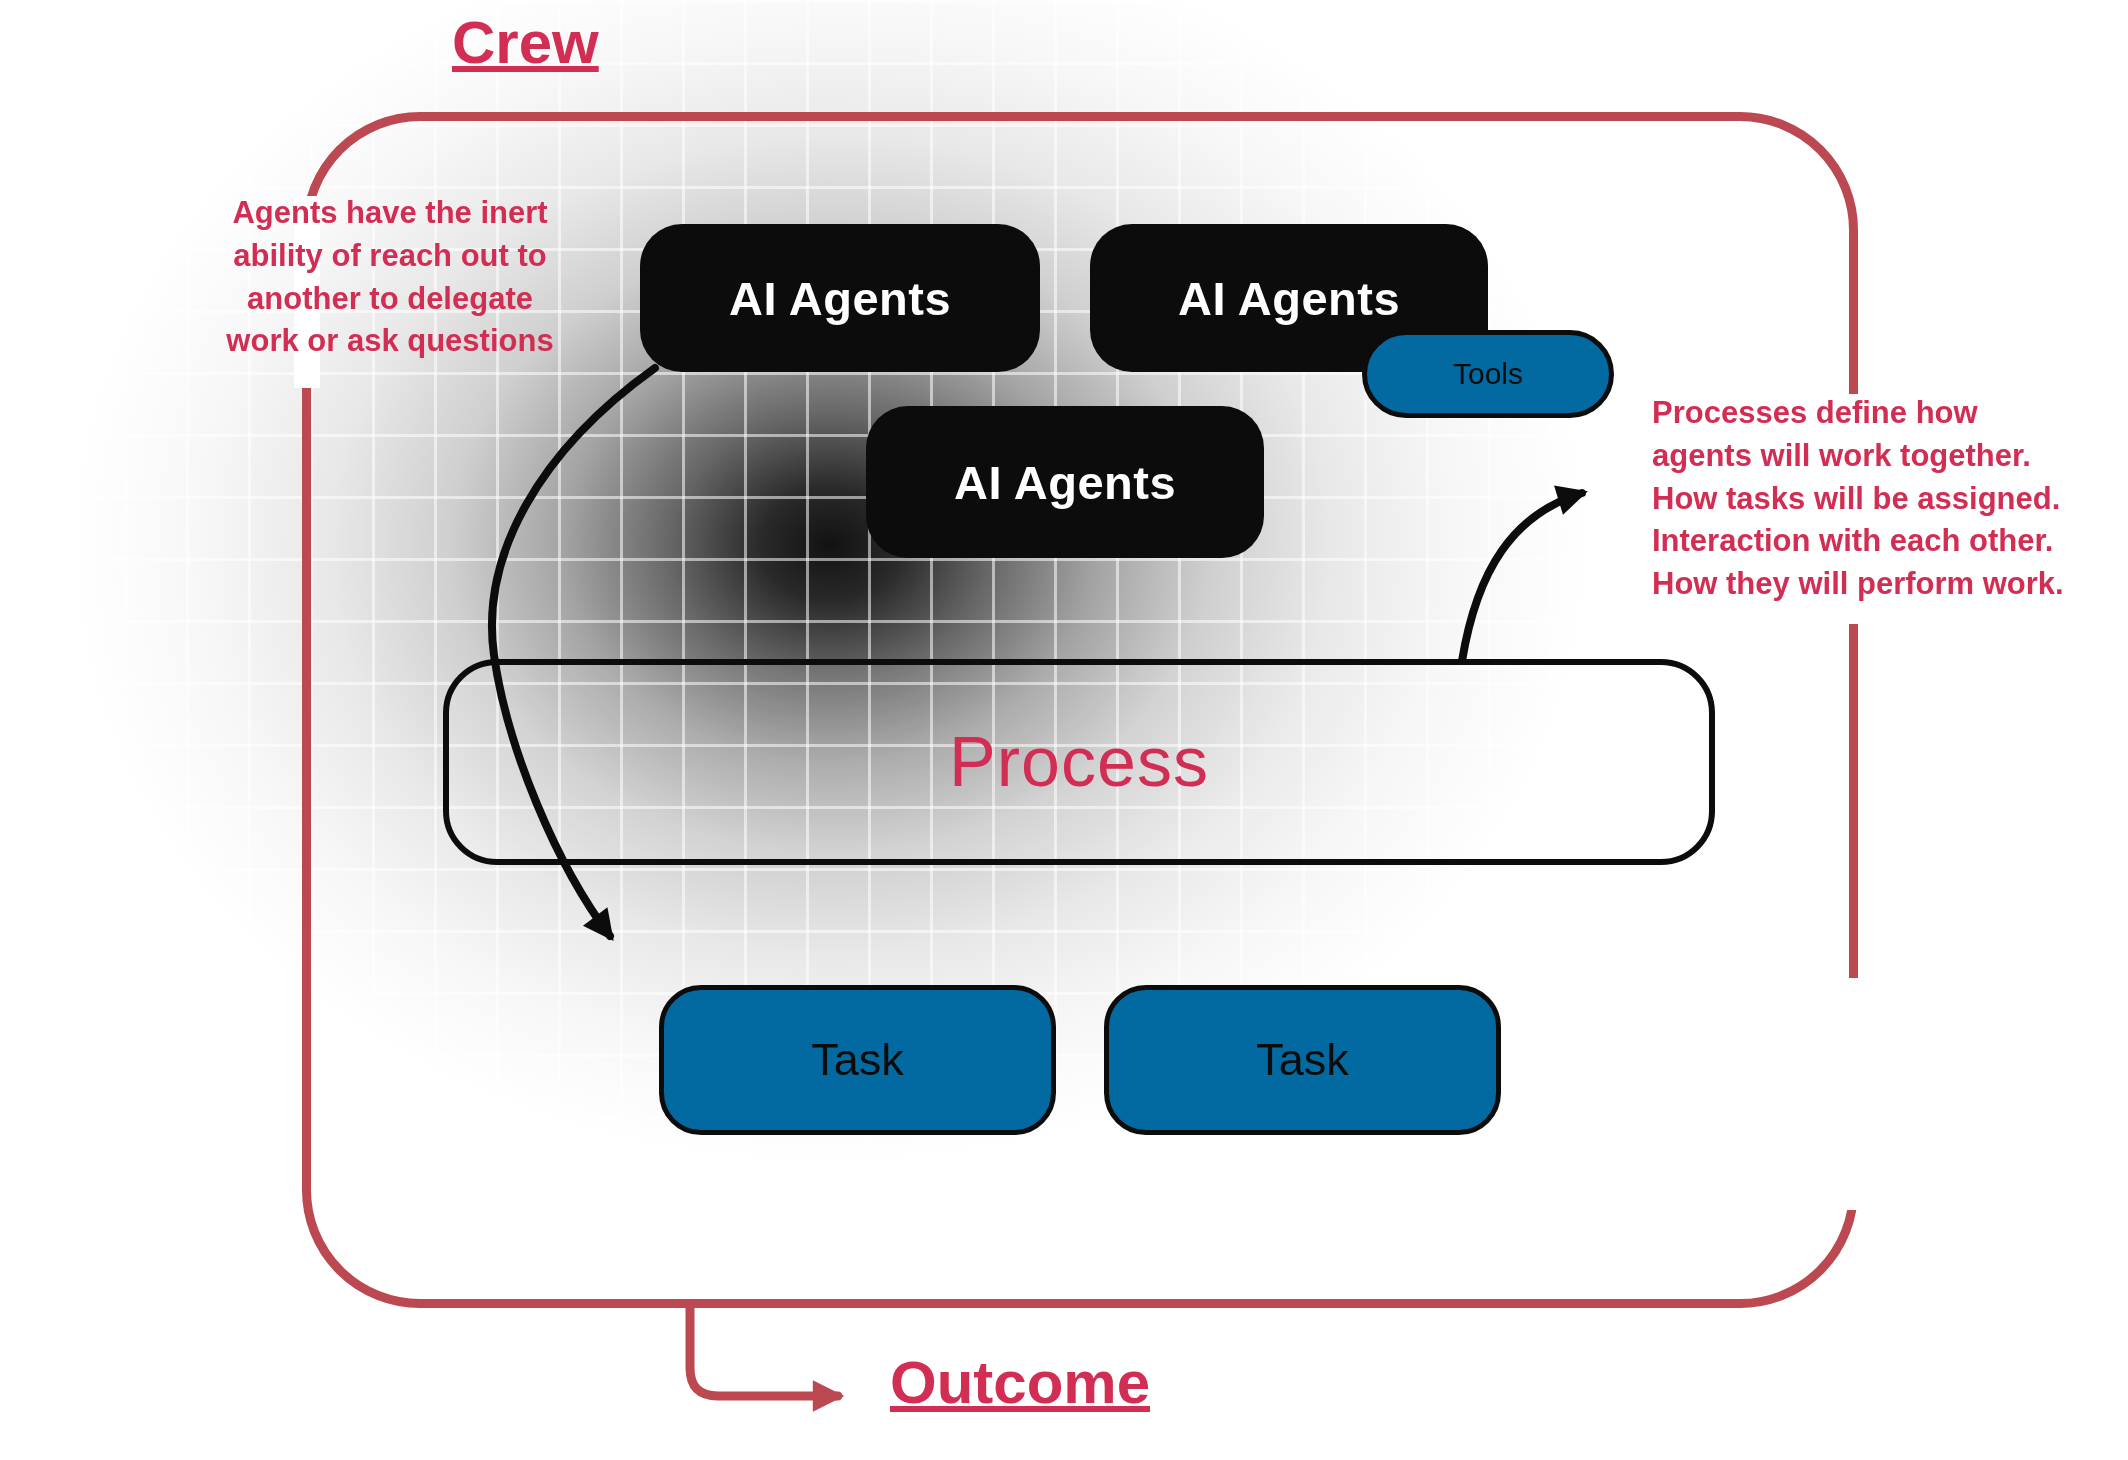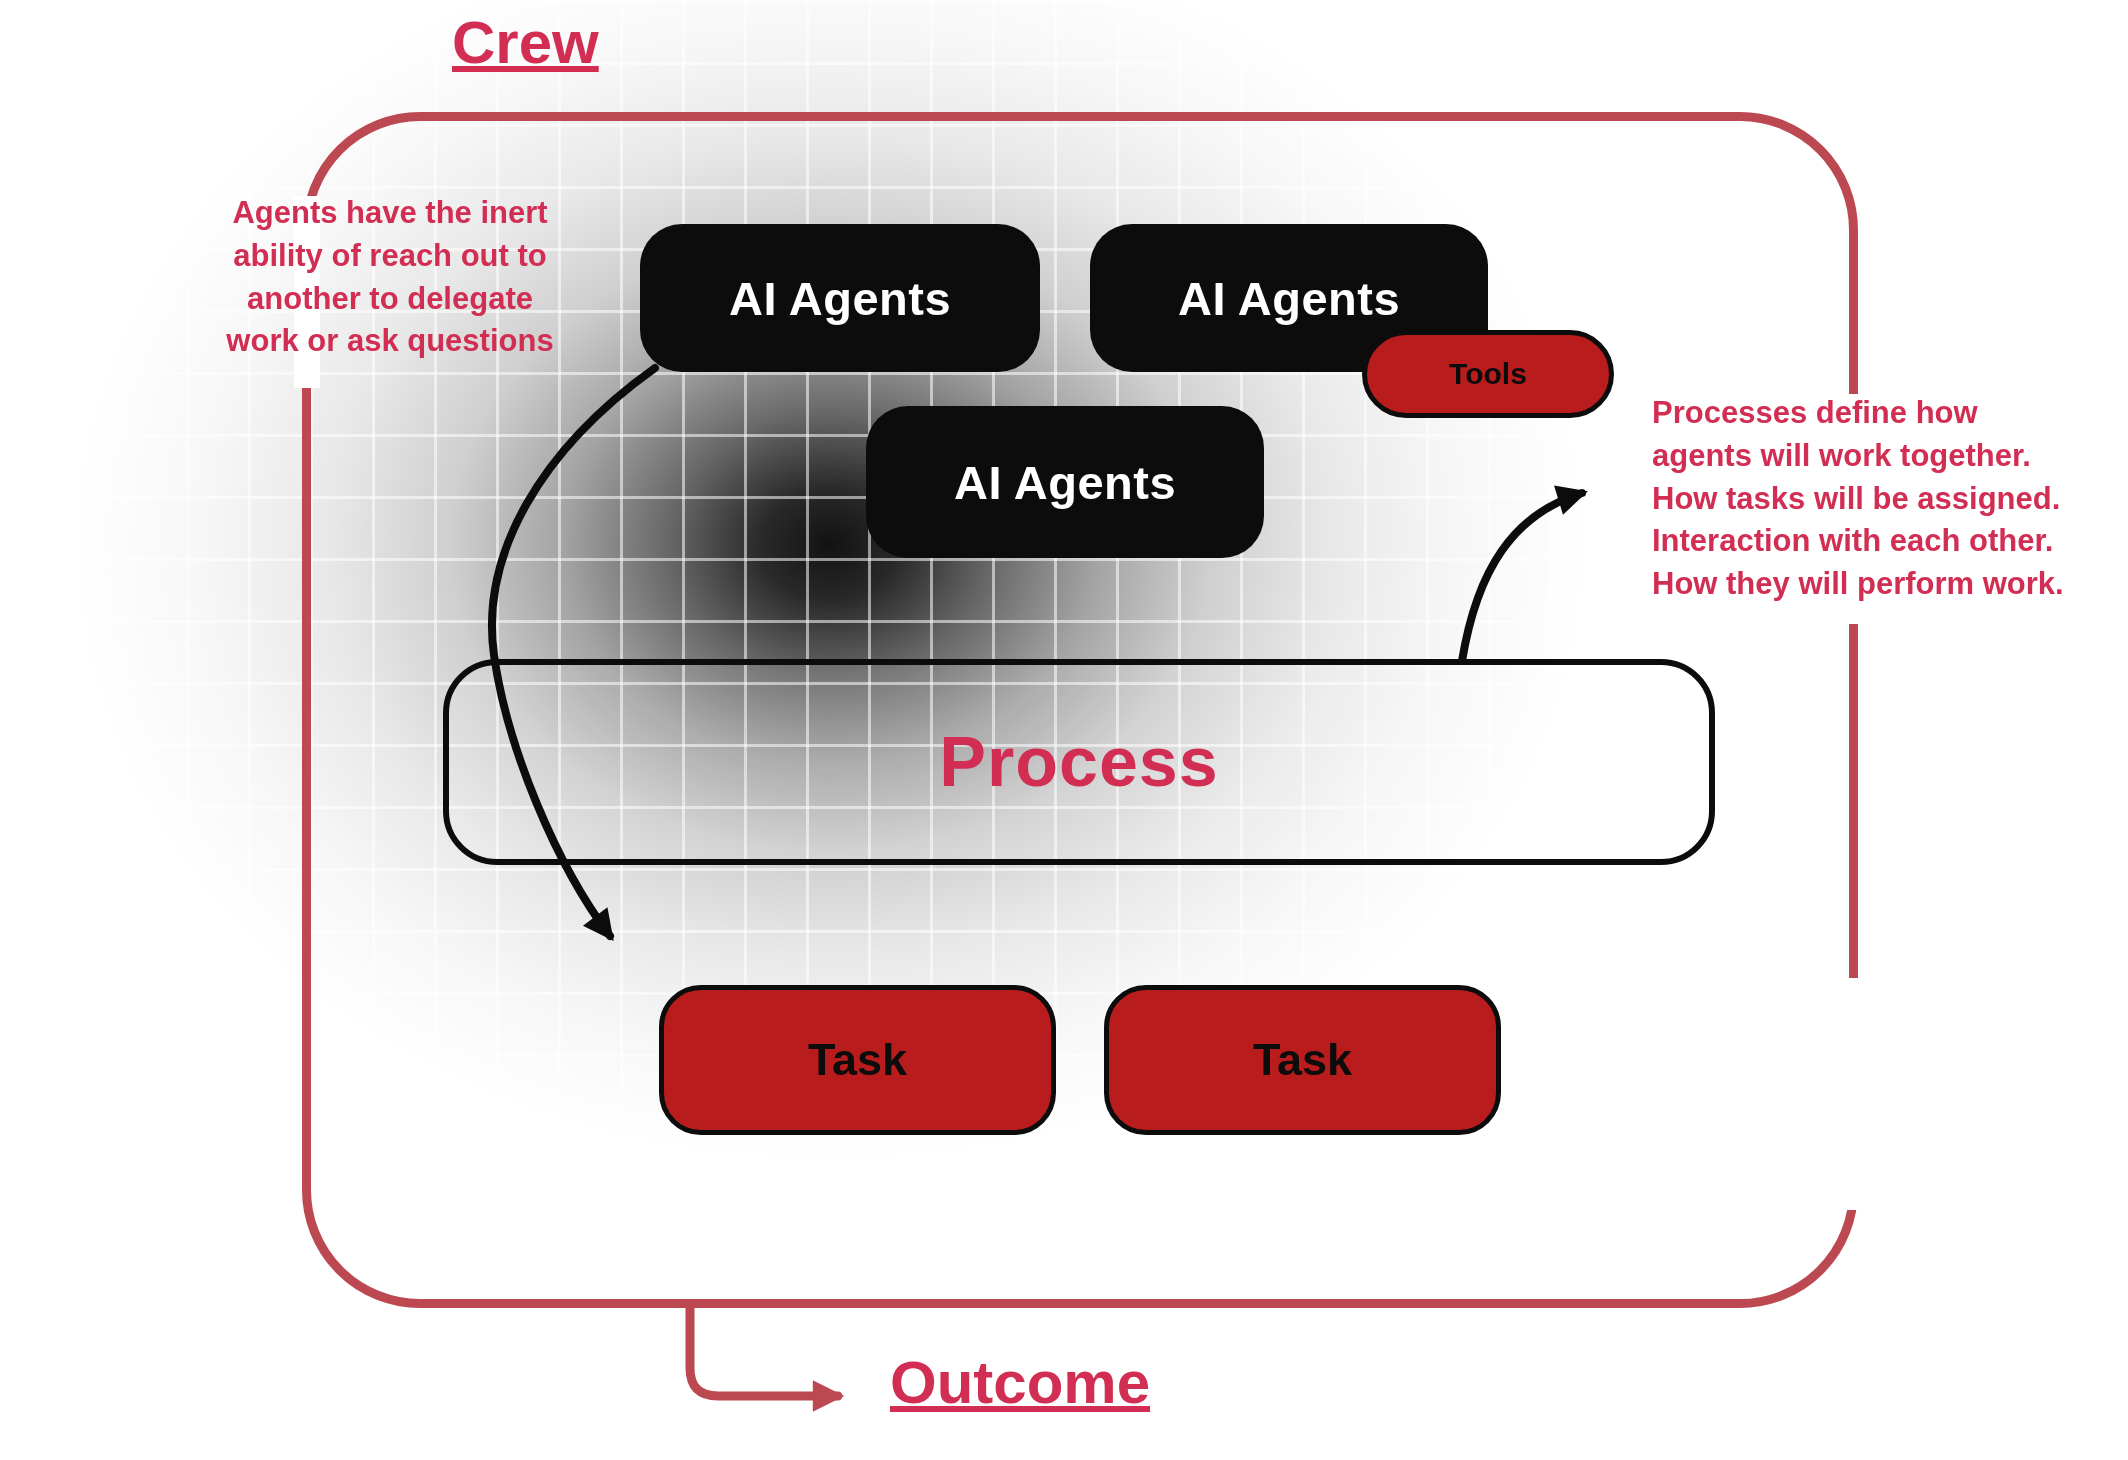--- a/index.html
+++ b/index.html
@@ -30,35 +30,35 @@
   .black-box{
     position:absolute;background:var(--ink,#0C0C0C);color:#ffffff;border-radius:42px;
     display:flex;align-items:center;justify-content:center;
     font-weight:700;font-size:47px;letter-spacing:.5px;
   }
   #agent-1{left:640px;top:224px;width:400px;height:148px;}
   #agent-2{left:1090px;top:224px;width:398px;height:148px;}
   #agent-3{left:866px;top:406px;width:398px;height:152px;}
 
   .white-box{
-    position:absolute;background:#b91c1c;border:5px solid var(--ink,#0C0C0C);
+    position:absolute;background:#0369a1;border:5px solid var(--ink,#0C0C0C);
     border-radius:42px;display:flex;align-items:center;justify-content:center;
-    font-weight:700;color:var(--ink,#0C0C0C);box-sizing:border-box;
+    font-weight:400;color:var(--ink,#0C0C0C);box-sizing:border-box;
   }
   #tools-box{left:1362px;top:330px;width:252px;height:88px;font-size:30px;border-radius:44px;}
   #task-1{left:659px;top:985px;width:397px;height:150px;font-size:45px;}
   #task-2{left:1104px;top:985px;width:397px;height:150px;font-size:45px;}
 
   .process-box{
     position:absolute;left:443px;top:659px;width:1272px;height:206px;
     border:6px solid var(--ink,#0C0C0C);border-radius:54px;
     background:rgba(255,255,255,0.10);
     display:flex;align-items:center;justify-content:center;box-sizing:border-box;
   }
-  .process-label{font-size:70px;font-weight:700;color:var(--accent_text,#D22E53);letter-spacing:1px;}
+  .process-label{font-size:70px;font-weight:400;color:var(--accent_text,#D22E53);letter-spacing:1px;}
 
   .big-title{position:absolute;font-weight:700;color:var(--accent_text,#D22E53);text-decoration:underline;}
   #crew-title{left:452px;top:8px;font-size:60px;}
   #outcome-title{left:890px;top:1348px;font-size:60px;}
 
   .annotation{
     position:absolute;font-weight:700;font-size:31px;line-height:1.38;
     color:var(--accent_text,#D22E53);white-space:pre-line;
   }
   #left-note{left:178px;top:192px;width:424px;text-align:center;}

